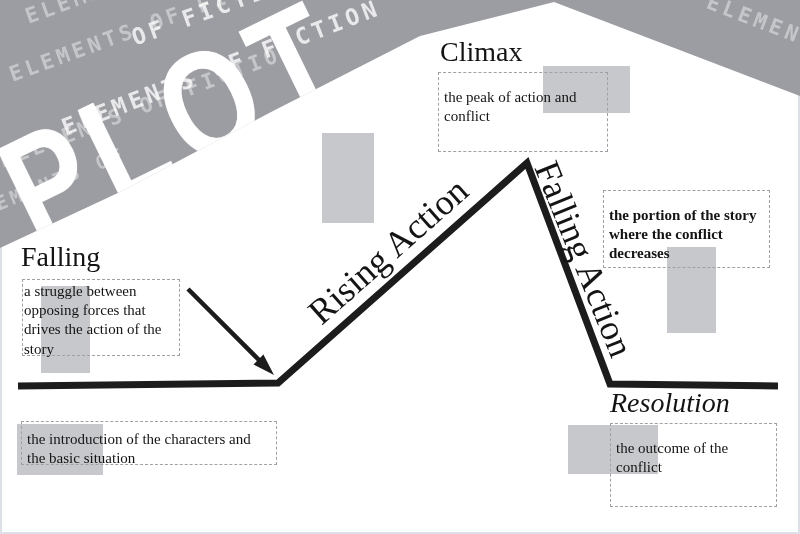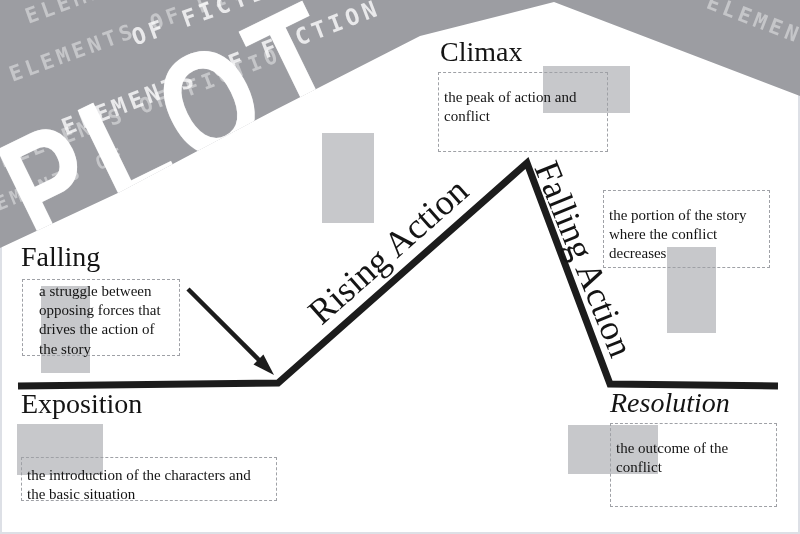--- a/index.html
+++ b/index.html
@@ -48,23 +48,23 @@
   .hd-climax{left:440px;top:38px;}
   .hd-conflict{left:21px;top:243px;}
   .hd-exposition{left:21px;top:390px;}
   .hd-resolution{left:610px;top:389px;font-style:italic;}
   .note{
     position:absolute;z-index:3;border:1px dashed #9fa1a6;
     font-size:15px;line-height:1.28;padding:15px 5px;
   }
   .note-climax{left:438px;top:72px;width:170px;height:80px;}
   .note-rising{left:208px;top:173px;width:165px;height:79px;}
-  .note-conflict{left:22px;top:279px;width:158px;height:77px;padding:2px 16px;}
-  .note-falling{left:603px;top:190px;width:167px;height:78px;}
-  .note-exposition{left:21px;top:421px;width:256px;height:44px;padding:8px 5px;margin-top:36px;}
+  .note-conflict{left:22px;top:279px;width:158px;height:77px;padding:2px 1px;}
+  .note-falling{left:603px;top:190px;width:167px;height:78px;font-weight:bold;}
+  .note-exposition{left:21px;top:421px;width:256px;height:44px;padding:8px 5px;}
   .note-resolution{left:610px;top:423px;width:167px;height:84px;}
   
   .axis-label{
     position:absolute;z-index:5;width:240px;text-align:center;white-space:nowrap;
     font-size:36px;line-height:1;
   }
   .lbl-rising{left:268px;top:233px;transform:rotate(-41.5deg);}
   .lbl-falling{left:464px;top:241px;transform:rotate(68deg);}
   
   .overlay{position:absolute;left:0;top:0;z-index:4;}
@@ -88,21 +88,20 @@
 
   <div class="ph ph-rising"></div>
   <div class="ph ph-climax"></div>
   <div class="ph ph-falling"></div>
   <div class="ph ph-conflict"></div>
   <div class="ph ph-exposition"></div>
   <div class="ph ph-resolution"></div>
 
   <div class="hd hd-climax">Climax</div>
   <div class="hd hd-conflict">Falling</div>
-  <div class="hd hd-exposition">Exposition</div>
   <div class="hd hd-resolution">Resolution</div>
 
   <div class="note note-climax">
     <span>the peak of action and conflict</span>
   </div>
   <div class="note note-conflict">
     <span>a struggle between opposing forces that drives the action of the story</span>
   </div>
   <div class="note note-falling">
     <span>the portion of the story where the conflict decreases</span>

